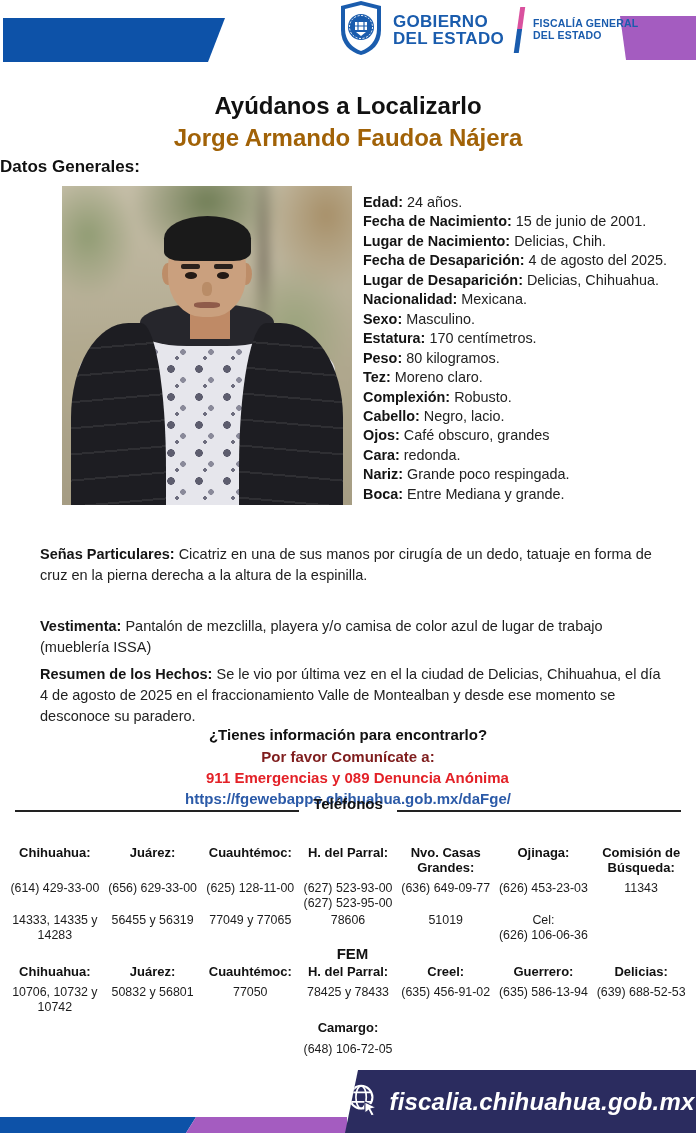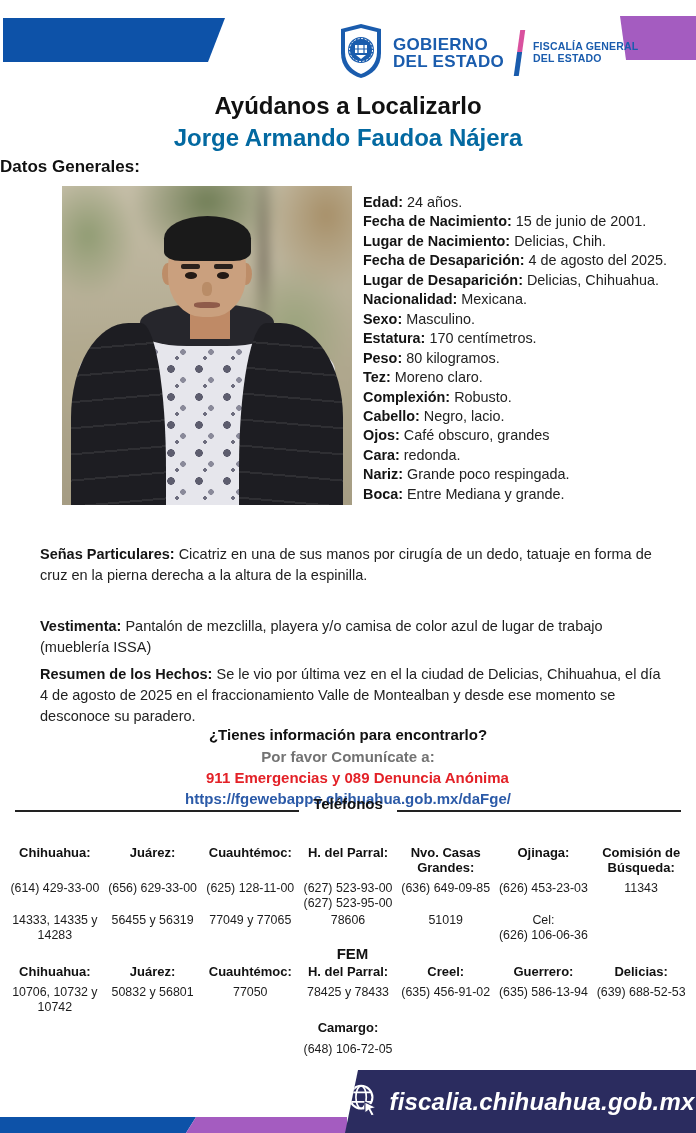--- a/index.html
+++ b/index.html
@@ -5,29 +5,29 @@
   * { margin:0; padding:0; box-sizing:border-box; }
   html,body { background:#ffffff; }
   body { font-family:"Liberation Sans", sans-serif; color:#1b1b1b; }
   .page { position:relative; width:696px; height:1133px; margin:0 auto; background:#fff; overflow:hidden; }
 
   
   .hdr-blue { position:absolute; left:3px; top:18px; width:222px; height:44px; background:#0d52a8;
               clip-path:polygon(0 0,100% 0,calc(100% - 17px) 100%,0 100%); }
   .hdr-purple { position:absolute; right:0; top:16px; width:76px; height:44px; background:#a45cc0;
                 clip-path:polygon(0 0,100% 0,100% 100%,6px 100%); }
-  .hdr-logo { position:absolute; left:338px; top:23px; display:flex; align-items:center; gap:9px; }
+  .hdr-logo { position:absolute; left:338px; top:0; display:flex; align-items:center; gap:9px; }
   .org-text { color:#1a5cad; font-weight:bold; font-size:17px; line-height:1.02; letter-spacing:.3px; }
   .logo-divider { width:5px; height:46px; margin:0 2px 0 4px; transform:skewX(-8deg);
                   background:linear-gradient(180deg,#d9519e 0 48%,#1a5cad 48% 100%); }
   .dept-text { color:#1a5cad; font-weight:bold; font-size:10.5px; line-height:1.1; letter-spacing:.2px; }
 
   
   .title   { position:absolute; top:92px;  left:0; right:0; text-align:center; font-size:24px; font-weight:bold; color:#111; }
-  .name    { position:absolute; top:124px; left:0; right:0; text-align:center; font-size:24px; font-weight:bold; color:#0369a1; }
+  .name    { position:absolute; top:124px; left:0; right:0; text-align:center; font-size:24px; font-weight:bold; color:#a16207; }
   .datos   { position:absolute; top:157px; left:0; right:0; text-align:left; font-size:17px; font-weight:bold; color:#111; }
 
   
   .photo { position:absolute; left:62px; top:186px; width:290px; height:319px; overflow:hidden; background:#b4ac93; }
   .photo > div { position:absolute; }
   .ph-bg { inset:-12px;
     background:
       radial-gradient(70px 90px at 12% 18%, #8f9b72 0%, transparent 70%),
       radial-gradient(90px 110px at 88% 12%, #a78f68 0%, transparent 70%),
       radial-gradient(80px 100px at 78% 45%, #9aa37c 0%, transparent 70%),
@@ -70,21 +70,21 @@
   
   .para { position:absolute; left:40px; width:624px; font-size:14.5px; line-height:21px; color:#222; }
   .para b { color:#141414; }
   .p-senas { top:544px; }
   .p-vesti { top:616px; }
   .p-resumen { top:664px; }
 
   
   .c-line { position:absolute; left:0; right:0; text-align:center; font-weight:bold; font-size:15px; }
   .c-q1 { top:726px; color:#111; }
-  .c-q2 { top:748px; color:#737373; }
+  .c-q2 { top:748px; color:#7f1d1d; }
   .c-911 { top:769px; color:#e32127;padding-left:19px; }
   .c-url { top:790px; color:#2b5aa8; text-decoration:none; display:block; cursor:pointer; }
 
   
   .tel-divider { position:absolute; top:795px; left:15px; right:15px; display:flex; align-items:flex-end; gap:14px; }
   .tel-divider .rule { flex:1; height:2px; background:#222; }
   .tel-divider .tel-title { font-weight:bold; font-size:15px; color:#111; }
   .grid7 { position:absolute; left:8px; width:680px; display:grid; grid-template-columns:repeat(7,1fr); column-gap:4px; }
   .grid7 .cell { text-align:center; white-space:pre-line; }
   .th { font-weight:bold; font-size:13px; color:#111; line-height:15px; }
@@ -209,21 +209,21 @@
     <div class="cell th">Nvo. Casas Grandes:</div>
     <div class="cell th">Ojinaga:</div>
     <div class="cell th">Comisión de Búsqueda:</div>
   </div>
   <div class="grid7 tel-r1">
     <div class="cell td">(614) 429-33-00</div>
     <div class="cell td">(656) 629-33-00</div>
     <div class="cell td">(625) 128-11-00</div>
     <div class="cell td">(627) 523-93-00
 (627) 523-95-00</div>
-    <div class="cell td">(636) 649-09-85</div>
+    <div class="cell td">(636) 649-09-77</div>
     <div class="cell td">(626) 453-23-03</div>
     <div class="cell td">11343</div>
   </div>
   <div class="grid7 tel-r2">
     <div class="cell td">14333, 14335 y 14283</div>
     <div class="cell td">56455 y 56319</div>
     <div class="cell td">77049 y 77065</div>
     <div class="cell td">78606</div>
     <div class="cell td">51019</div>
     <div class="cell td">Cel:

